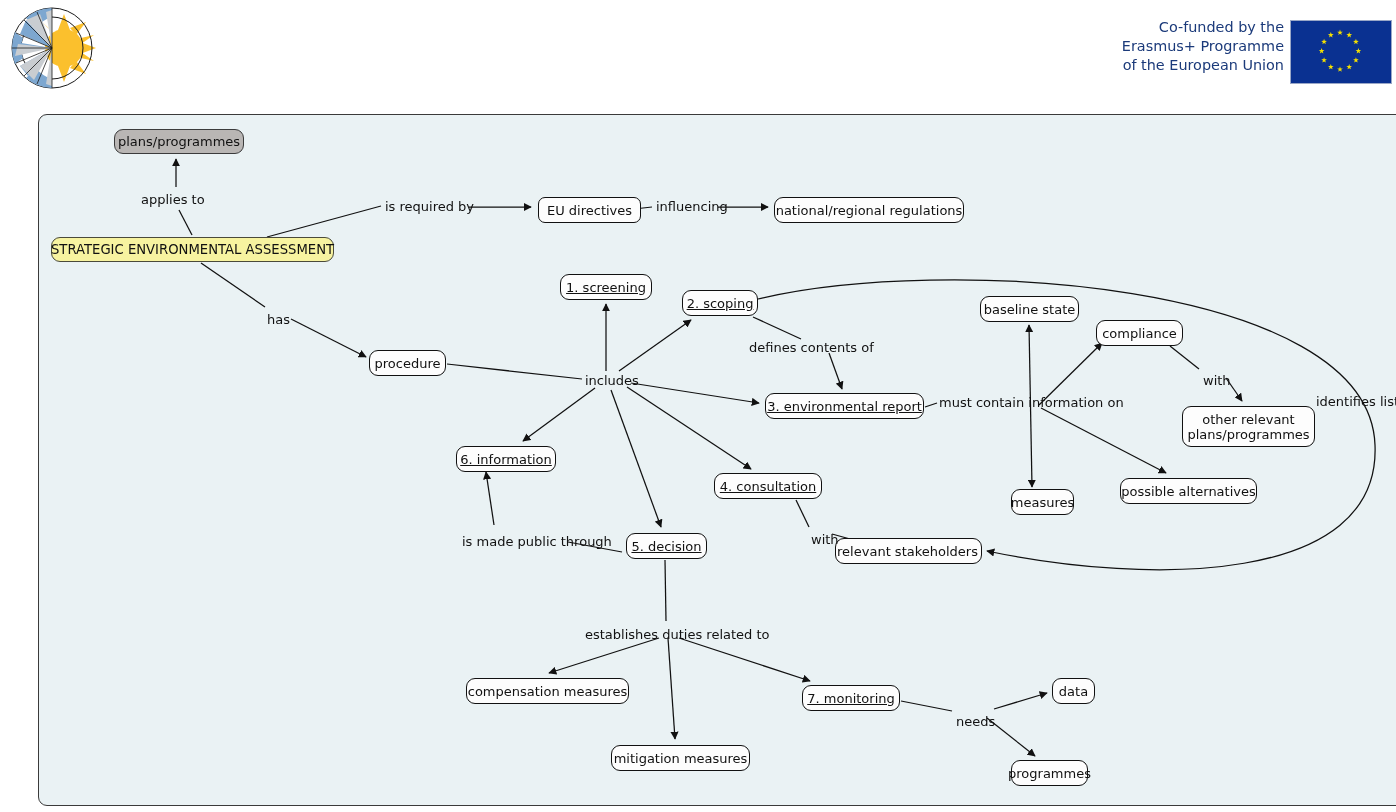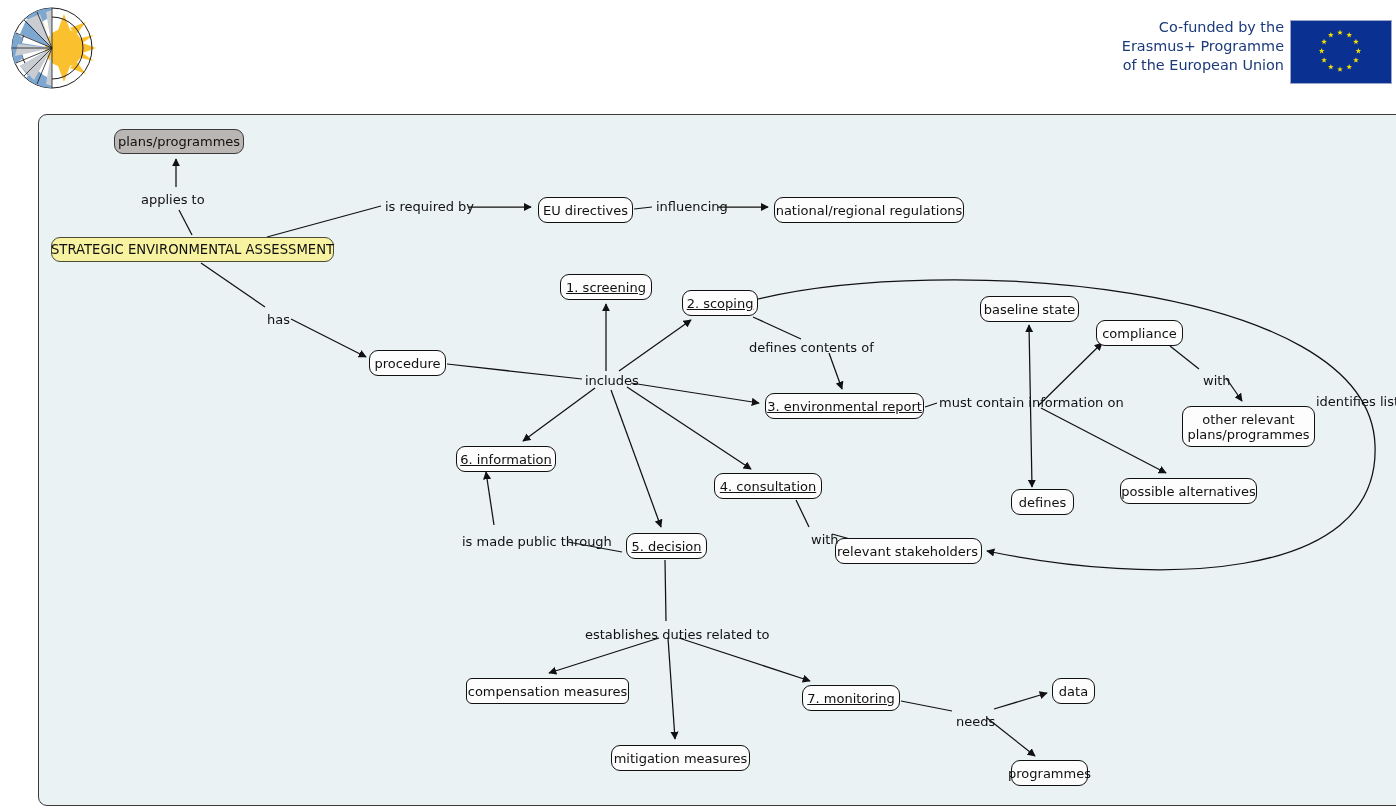--- a/index.html
+++ b/index.html
@@ -212,21 +212,21 @@
     </g>
   </svg>
 
   <div id="node-layer">
       <div class="node grey" style="left: 75px; top: 14px; width: 130px; height: 25px;">
         <span>plans/programmes</span>
       </div>
       <div class="node yellow" style="left: 12px; top: 122px; width: 283px; height: 25px;">
         <span>STRATEGIC ENVIRONMENTAL ASSESSMENT</span>
       </div>
-      <div class="node" style="left: 499px; top: 82px; width: 95px; height: 26px;">
+      <div class="node" style="left: 499px; top: 82px; width: 103px; height: 26px; border-radius: 7px;">
         <span>EU directives</span>
       </div>
       <div class="node" style="left: 735px; top: 82px; width: 190px; height: 26px;">
         <span>national/regional regulations</span>
       </div>
       <div class="node" style="left: 330px; top: 235px; width: 77px; height: 26px;">
         <span>procedure</span>
       </div>
       <div class="node link" style="left: 521px; top: 159px; width: 92px; height: 26px;">
         <span>1. screening</span>
@@ -252,29 +252,29 @@
       <div class="node" style="left: 941px; top: 181px; width: 99px; height: 26px;">
         <span>baseline state</span>
       </div>
       <div class="node" style="left: 1057px; top: 205px; width: 87px; height: 26px;">
         <span>compliance</span>
       </div>
       <div class="node two-line" style="left: 1143px; top: 291px; width: 133px; height: 41px;">
         <span>other relevant plans/programmes</span>
       </div>
       <div class="node" style="left: 972px; top: 374px; width: 63px; height: 26px;">
-        <span>defines</span>
+        <span>measures</span>
       </div>
       <div class="node" style="left: 1081px; top: 363px; width: 137px; height: 26px;">
         <span>possible alternatives</span>
       </div>
       <div class="node" style="left: 796px; top: 423px; width: 147px; height: 26px; padding-left: 6px;">
         <span>relevant stakeholders</span>
       </div>
-      <div class="node" style="left: 427px; top: 563px; width: 163px; height: 26px; border-radius: 6px;">
+      <div class="node" style="left: 427px; top: 563px; width: 163px; height: 26px;">
         <span>compensation measures</span>
       </div>
       <div class="node" style="left: 572px; top: 630px; width: 139px; height: 26px;">
         <span>mitigation measures</span>
       </div>
       <div class="node" style="left: 1013px; top: 563px; width: 43px; height: 26px;">
         <span>data</span>
       </div>
       <div class="node" style="left: 972px; top: 645px; width: 77px; height: 26px;">
         <span>programmes</span>

